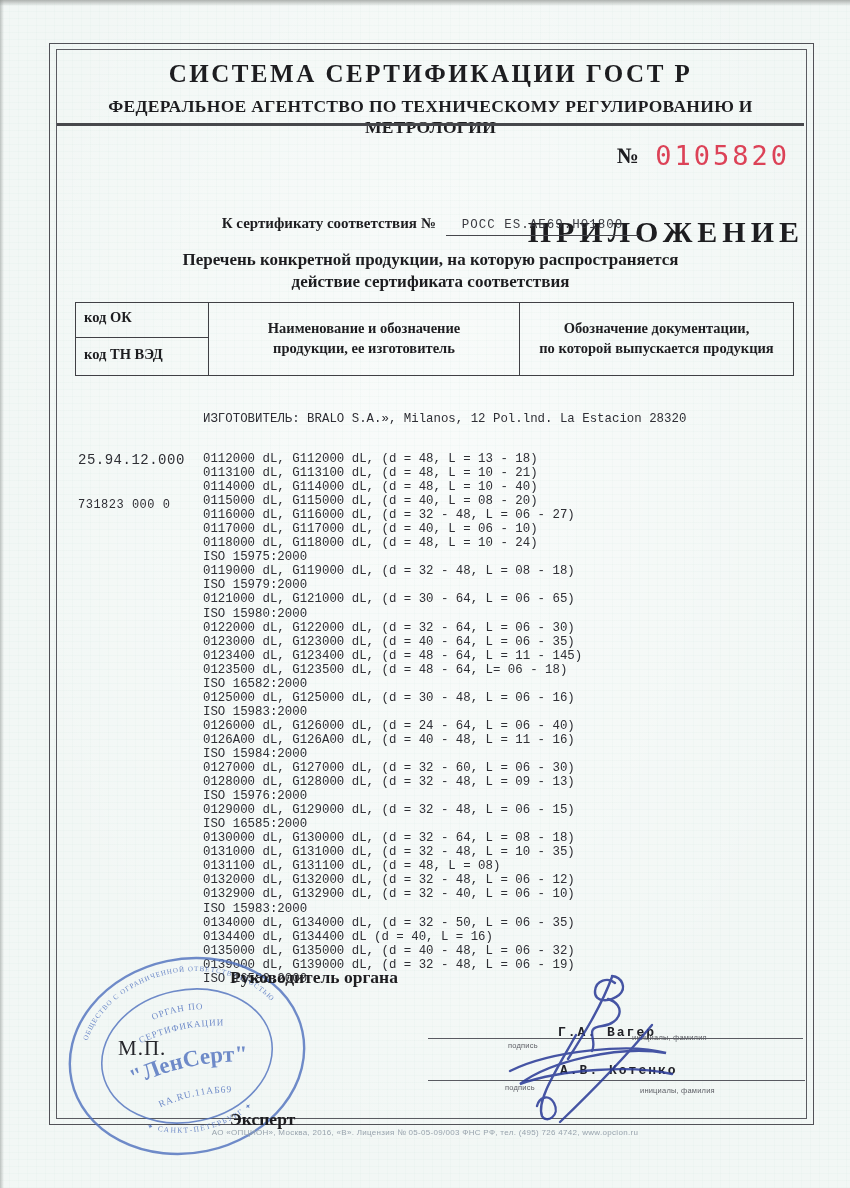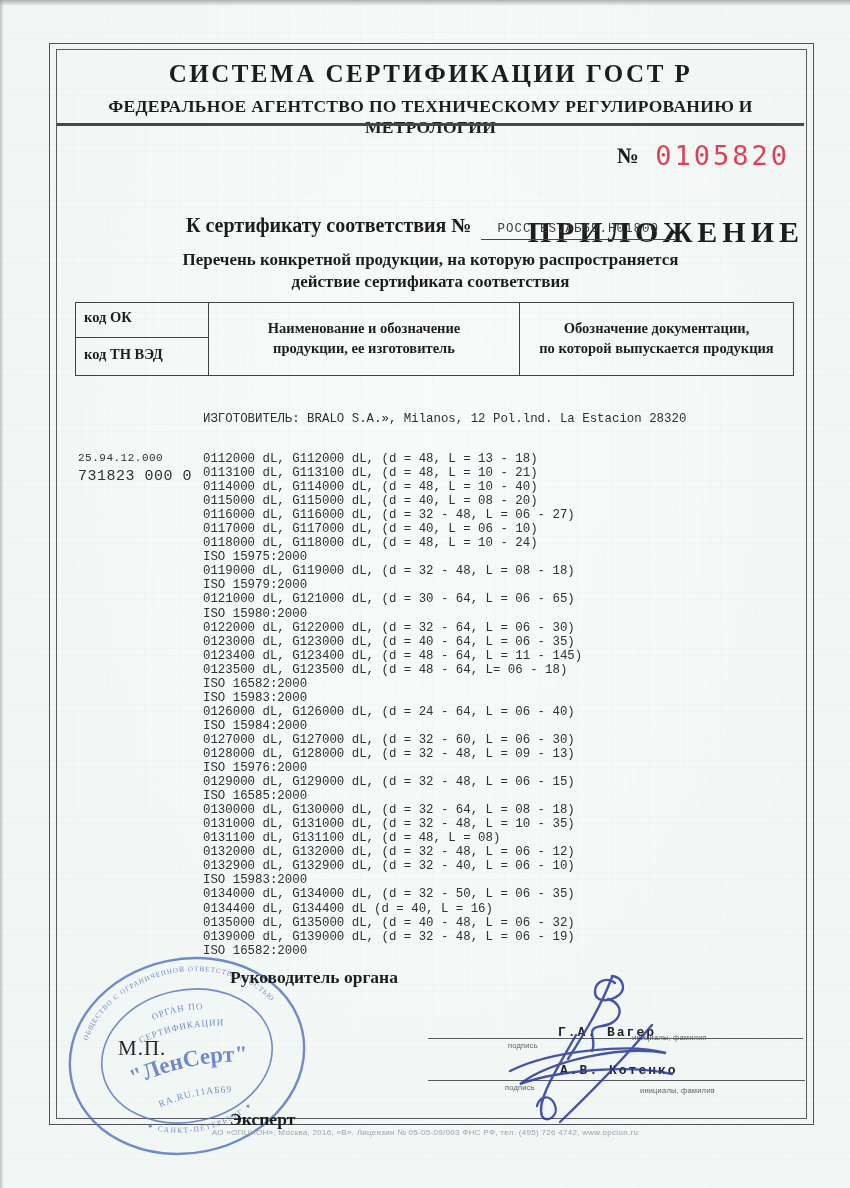--- a/index.html
+++ b/index.html
@@ -18,32 +18,32 @@
   .frame-outer{left:49px;top:43px;width:763px;height:1080px;border:1.4px solid #515157;}
   .frame-inner{left:56px;top:49px;width:749px;height:1068px;border:1px solid #5a5b61;}
   .hdr-title{left:57px;top:60px;width:747px;text-align:center;font-weight:700;font-size:25px;letter-spacing:2.5px;}
   .hdr-sub{left:57px;top:96px;width:747px;text-align:center;font-weight:700;font-size:17.5px;letter-spacing:.3px;}
   .hdr-divider{left:57px;top:123px;width:747px;height:2.6px;background:#47484c;}
   .form-no{left:0;top:140px;width:790px;text-align:right;white-space:nowrap;}
   .no-sign{font-weight:700;font-size:22px;margin-right:16px;vertical-align:2px;}
   .no-digits{font-family:"DejaVu Sans Mono","Liberation Mono",monospace;font-size:27px;letter-spacing:3px;color:#dc4257;}
   .doc-heading{left:57px;top:172px;width:747px;text-align:right;font-weight:700;font-size:30px;letter-spacing:5px;margin-top:43px;}
   .cert-line{left:57px;top:214px;width:747px;text-align:center;white-space:nowrap;}
-  .cert-label{font-weight:700;font-size:20px;}
+  .cert-label{font-weight:700;font-size:15px;}
   .cert-num{display:inline-block;font-family:"Liberation Mono","DejaVu Sans Mono",monospace;font-size:12.5px;letter-spacing:1px;color:#3a3a40;border-bottom:1.2px solid #46474c;padding:0 16px 3px;margin-left:10px;}
   .purpose{left:57px;top:249px;width:747px;text-align:center;font-weight:700;font-size:17px;line-height:22px;}
   .tbl{left:75px;top:302px;width:719px;height:74px;border:1.2px solid #404045;display:flex;box-sizing:border-box;}
   .tbl-col1{width:133px;border-right:1.2px solid #404045;box-sizing:border-box;display:flex;flex-direction:column;}
   .cell-ok{height:35px;border-bottom:1.1px solid #404045;box-sizing:border-box;padding:6px 0 0 8px;font-weight:600;font-size:14.5px;}
   .cell-tnved{padding:8px 0 0 8px;font-weight:600;font-size:14.5px;}
   .tbl-col2{width:311px;border-right:1.2px solid #404045;box-sizing:border-box;text-align:center;padding-top:15px;font-weight:600;font-size:14.5px;line-height:20px;}
   .tbl-col3{flex:1;text-align:center;padding-top:15px;font-weight:600;font-size:14.5px;line-height:20px;}
   .mono{font-family:"Liberation Mono","DejaVu Sans Mono",monospace;color:#2e2e34;}
-  .code-ok{left:78px;top:452px;font-size:11px;letter-spacing:.5px;}
-  .code-tnved{left:78px;top:468px;font-size:15px;letter-spacing:.5px;}
+  .code-ok{left:78px;top:452px;font-size:14px;letter-spacing:.5px;}
+  .code-tnved{left:78px;top:498px;font-size:12px;letter-spacing:.5px;}
   .manufacturer{left:203px;top:409px;font-size:12.4px;line-height:21.5px;white-space:nowrap;}
   .products{left:203px;top:452px;font-size:12.4px;line-height:14.05px;white-space:nowrap;}
   .sig-label{font-weight:700;font-size:17.5px;}
   .sig-label-head{left:230px;top:967px;}
   .sig-label-expert{left:230px;top:1062px;margin-top:47px;}
   .rule{height:1.1px;background:#595a61;}
   .sig-rule1{left:428px;top:1038px;width:375px;}
   .sig-rule2{left:428px;top:1080px;width:377px;}
   .small-cap{font-family:"Liberation Sans","DejaVu Sans",sans-serif;font-size:7.5px;color:#5d5e65;letter-spacing:.2px;}
   .cap-podpis1{left:508px;top:1041px;}
@@ -121,22 +121,24 @@
       <div>ISO 15975:2000</div>
       <div>0119000 dL, G119000 dL, (d = 32 - 48, L = 08 - 18)</div>
       <div>ISO 15979:2000</div>
       <div>0121000 dL, G121000 dL, (d = 30 - 64, L = 06 - 65)</div>
       <div>ISO 15980:2000</div>
       <div>0122000 dL, G122000 dL, (d = 32 - 64, L = 06 - 30)</div>
       <div>0123000 dL, G123000 dL, (d = 40 - 64, L = 06 - 35)</div>
       <div>0123400 dL, G123400 dL, (d = 48 - 64, L = 11 - 145)</div>
       <div>0123500 dL, G123500 dL, (d = 48 - 64, L= 06 - 18)</div>
       <div>ISO 16582:2000</div>
+      <div>0125000 dL, G125000 dL, (d = 30 - 48, L = 06 - 16)</div>
       <div>ISO 15983:2000</div>
       <div>0126000 dL, G126000 dL, (d = 24 - 64, L = 06 - 40)</div>
+      <div>0126A00 dL, G126A00 dL, (d = 40 - 48, L = 11 - 16)</div>
       <div>ISO 15984:2000</div>
       <div>0127000 dL, G127000 dL, (d = 32 - 60, L = 06 - 30)</div>
       <div>0128000 dL, G128000 dL, (d = 32 - 48, L = 09 - 13)</div>
       <div>ISO 15976:2000</div>
       <div>0129000 dL, G129000 dL, (d = 32 - 48, L = 06 - 15)</div>
       <div>ISO 16585:2000</div>
       <div>0130000 dL, G130000 dL, (d = 32 - 64, L = 08 - 18)</div>
       <div>0131000 dL, G131000 dL, (d = 32 - 48, L = 10 - 35)</div>
       <div>0131100 dL, G131100 dL, (d = 48, L = 08)</div>
       <div>0132000 dL, G132000 dL, (d = 32 - 48, L = 06 - 12)</div>

